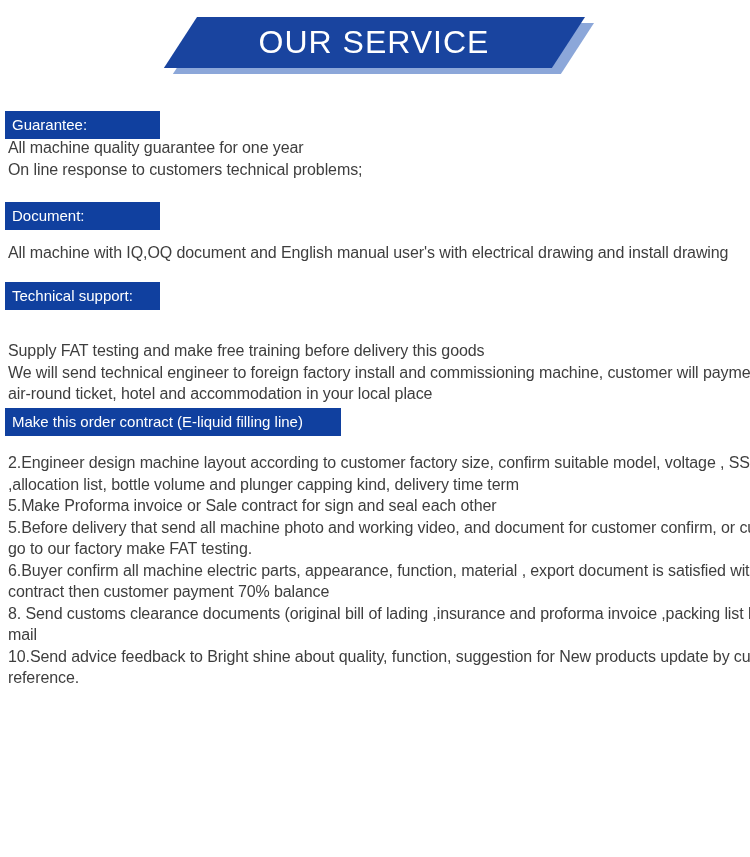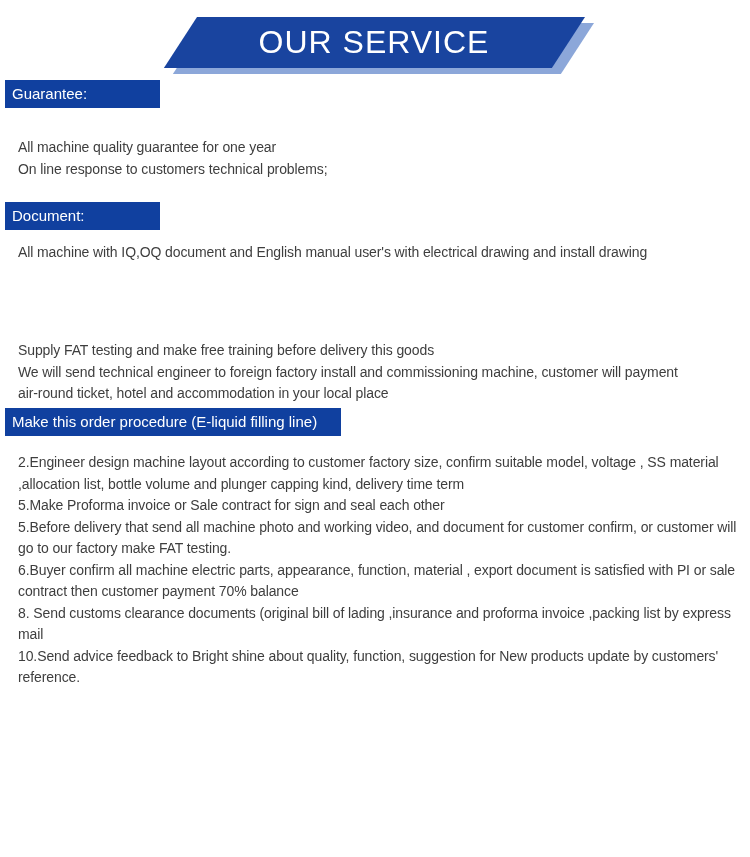--- a/index.html
+++ b/index.html
@@ -50,57 +50,59 @@
     color:#ffffff;
     font-size:15px;
     line-height:28px;
     padding-left:7px;
     white-space:nowrap;
   }
   .hdr.wide{width:336px;}
   
   .para,.step{
     white-space:pre;
-    font-size:14px;
+    font-size:16px;
     line-height:21.5px;
     letter-spacing:-0.1px;
     color:var(--body-text);
-    margin-left:10px;
   }
   .para{position:absolute;left:8px;}
   .list{position:absolute;left:8px;top:452px;}
 </style>
 </head>
 <body>
 
 <div class="page">
 
   <div>
     <div class="banner-shadow"></div>
     <div class="banner-plate"></div>
     <div class="banner-title">OUR SERVICE</div>
   </div>
 
-  <div class="hdr" style="top:80px">
+  <div class="hdr" style="top:111px">
     <span>Guarantee:</span>
   </div>
   <div class="para" style="top:137px">All machine quality guarantee for one year
 On line response to customers technical problems;</div>
 
   <div class="hdr" style="top:202px">
     <span>Document:</span>
   </div>
   <div class="para" style="top:242px">All machine with IQ,OQ document and English manual user's with electrical drawing and install drawing</div>
 
+  <div class="hdr" style="top:282px">
+    <span>Technical support:</span>
+  </div>
   <div class="para" style="top:340px">Supply FAT testing and make free training before delivery this goods
 We will send technical engineer to foreign factory install and commissioning machine, customer will payment
 air-round ticket, hotel and accommodation in your local place</div>
 
   <div class="hdr wide" style="top:408px">
-    <span>Make this order procedure (E-liquid filling line)</span>
+    <span>Make this order contract (E-liquid filling line)</span>
   </div>
   <div class="list">
     <div class="step">2.Engineer design machine layout according to customer factory size, confirm suitable model, voltage , SS material
 ,allocation list, bottle volume and plunger capping kind, delivery time term</div>
     <div class="step">5.Make Proforma invoice or Sale contract for sign and seal each other</div>
     <div class="step">5.Before delivery that send all machine photo and working video, and document for customer confirm, or customer will
 go to our factory make FAT testing.</div>
     <div class="step">6.Buyer confirm all machine electric parts, appearance, function, material , export document is satisfied with PI or sale
 contract then customer payment 70% balance</div>
     <div class="step">8. Send customs clearance documents (original bill of lading ,insurance and proforma invoice ,packing list by express

